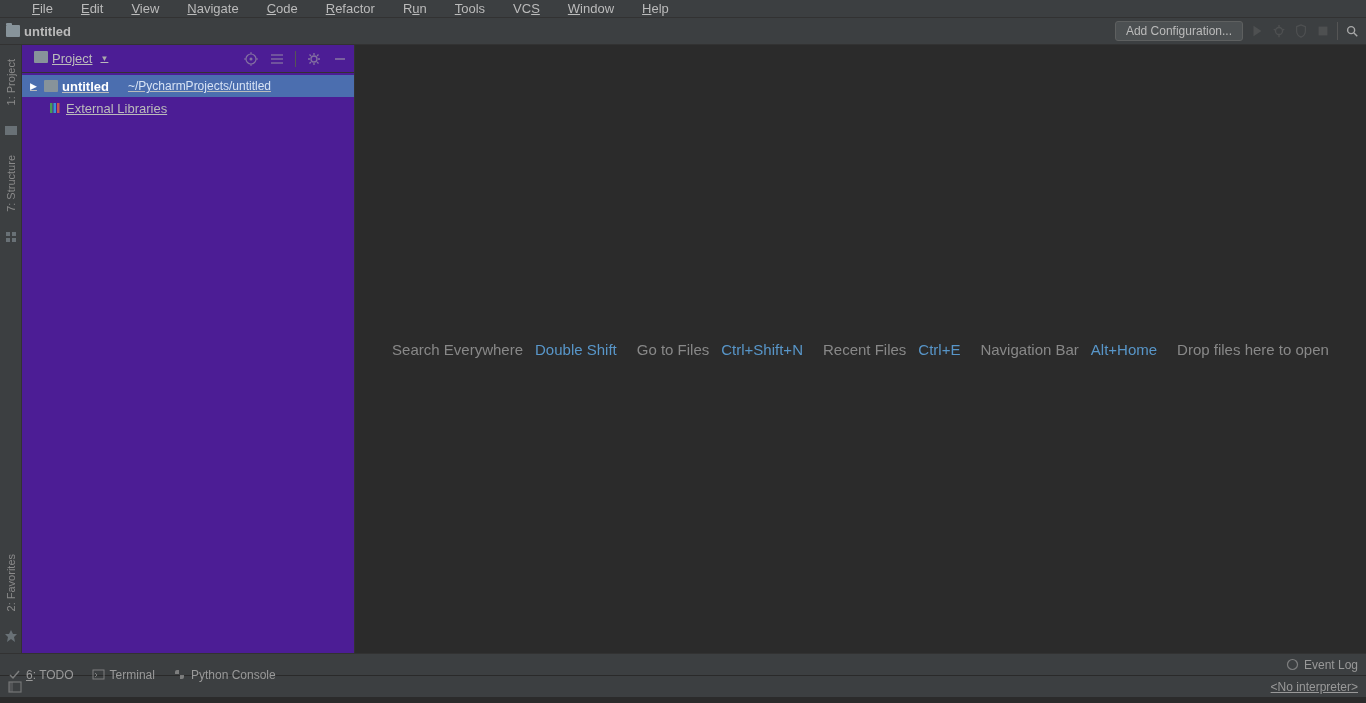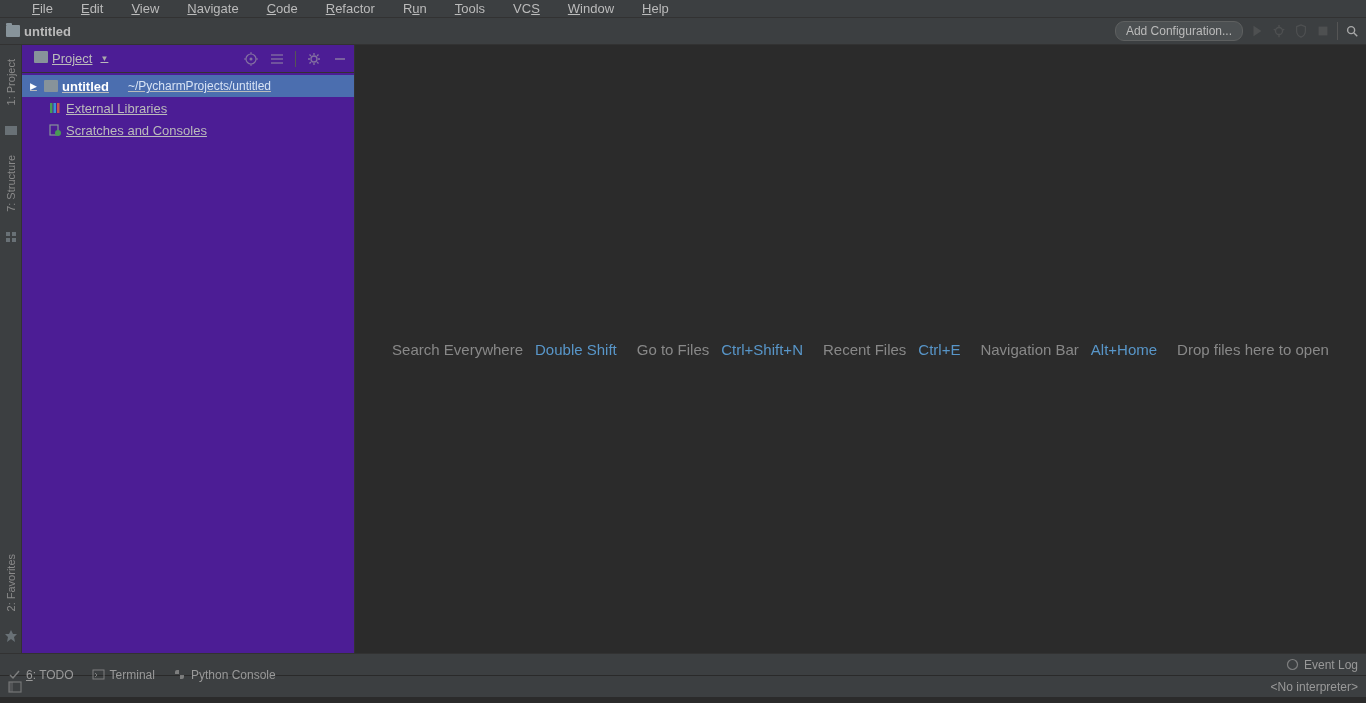--- a/index.html
+++ b/index.html
@@ -7,21 +7,21 @@
 
 .menubar { height: 18px; background: #3c3f41; display: flex; align-items: center; padding: 0 24px; border-bottom: 1px solid #323232; gap: 12px; }
 .menubar .menu-item { padding: 2px 8px; cursor: pointer; color: #bbbbbb; }
 .menubar .menu-item .mn { text-decoration: underline; }
 
 .navbar { height: 27px; background: #3c3f41; display: flex; align-items: center; padding: 0 6px; border-bottom: 1px solid #323232; justify-content: space-between; }
 .navbar-left { display: flex; align-items: center; gap: 4px; }
 .navbar-right { display: flex; align-items: center; gap: 6px; }
 .folder-icon { width: 14px; height: 12px; background: #87939a; border-radius: 1px; position: relative; }
 .folder-icon::before { content: ''; position: absolute; top: -2px; left: 0; width: 6px; height: 2px; background: #87939a; border-radius: 1px 1px 0 0; }
-.add-config { background: #4c5052; border: 1px solid #5e6060; color: #bbbbbb; padding: 2px 10px; border-radius: 9px; font-size: 12px; cursor: pointer; }
+.add-config { background: #4c5052; border: 1px solid #5e6060; color: #bbbbbb; padding: 2px 10px; border-radius: 3px; font-size: 12px; cursor: pointer; }
 .tb-icon { width: 16px; height: 16px; opacity: 0.4; cursor: pointer; display: flex; align-items: center; justify-content: center; }
 .tb-icon svg { width: 14px; height: 14px; }
 .tb-icon.active { opacity: 0.85; }
 .tb-sep { width: 1px; height: 18px; background: #555; }
 
 .workspace { display: flex; height: calc(703px - 24px - 27px - 22px - 22px); }
 
 .gutter { width: 22px; background: #3c3f41; border-right: 1px solid #323232; display: flex; flex-direction: column; justify-content: space-between; padding: 10px 0; }
 .gutter-section { display: flex; flex-direction: column; align-items: center; gap: 14px; }
 .gutter-item { writing-mode: vertical-rl; transform: rotate(180deg); font-size: 11px; color: #8a8a8a; cursor: pointer; padding: 4px 2px; white-space: nowrap; }
@@ -49,21 +49,21 @@
 .hints { display: flex; flex-direction: row; gap: 20px; }
 .hint-row { display: flex; gap: 12px; font-size: 15px; color: #888888; }
 .hint-row .shortcut { color: #5896c9; }
 
 .bottom-bar { height: 22px; background: #3c3f41; border-top: 1px solid #323232; display: flex; align-items: center; justify-content: space-between; padding: 0 8px; font-size: 12px; }
 .bottom-left { display: flex; gap: 18px; align-items:center;margin-top:20px; }
 .bottom-item { display: flex; align-items: center; gap: 5px; cursor: pointer; color: #999; }
 .bottom-item .mn { text-decoration: underline; }
 .bottom-item .bicon { width: 13px; height: 13px; opacity: 0.7; display:flex; align-items:center; justify-content:center;}
 
-.status-bar { height: 22px; background: #3c3f41; border-top: 1px solid #2a2a2a; display: flex; align-items: center; justify-content: space-between; padding: 0 8px; font-size: 12px; color: #999; }
+.status-bar { height: 22px; background: #3c3f41; border-top: 1px solid #2a2a2a; display: flex; align-items: center; justify-content: space-between; padding: 0 8px; font-size: 12px; color: #999; text-decoration: underline; }
 .status-icon { width: 14px; height: 14px; opacity: 0.6; cursor:pointer; }
 </style>
 </head>
 <body>
 
 <div class="menubar">
   <div class="menu-item"><span class="mn">F</span><span>ile</span></div>
   <div class="menu-item"><span class="mn">E</span><span>dit</span></div>
   <div class="menu-item"><span class="mn">V</span><span>iew</span></div>
   <div class="menu-item"><span class="mn">N</span><span>avigate</span></div>
@@ -195,29 +195,20 @@
       <div class="tree-row child">
         <span class="ticon">
             <svg width="14" height="14" viewBox="0 0 14 14">
               <rect x="2" y="2" width="2.5" height="10" fill="#499c54"></rect>
               <rect x="5.5" y="2" width="2.5" height="10" fill="#3993d4"></rect>
               <rect x="9" y="2" width="2.5" height="10" fill="#c75450"></rect>
             </svg>
           </span>
         <span>External Libraries</span>
       </div>
-      <div class="tree-row child">
-        <span class="ticon">
-            <svg width="14" height="14" viewBox="0 0 14 14">
-              <rect x="2" y="2" width="8" height="10" fill="none" stroke="#87939a" stroke-width="1.2"></rect>
-              <circle cx="10" cy="10" r="3" fill="#499c54"></circle>
-            </svg>
-          </span>
-        <span>Scratches and Consoles</span>
-      </div>
     </div>
   </div>
 
   <div class="editor">
     <div class="hints">
       <div class="hint-row">
           <span>Search Everywhere</span>
           <span class="shortcut">Double Shift</span>
         </div>
       <div class="hint-row">

